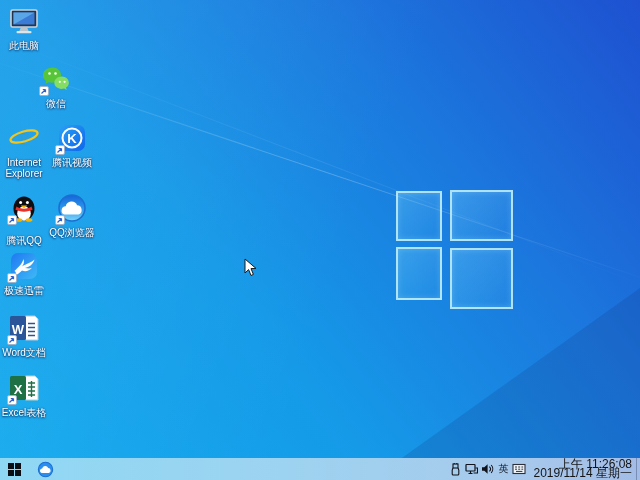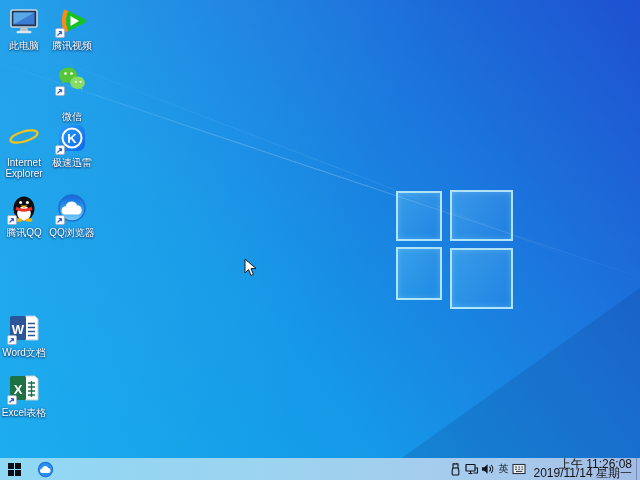--- a/index.html
+++ b/index.html
@@ -65,39 +65,23 @@
         <rect x="3" y="5" width="26" height="17" rx="1.5" fill="#22354e" stroke="#c9d4dd" stroke-width="1.6"></rect>
         <rect x="5.5" y="7.5" width="21" height="12" fill="#3a7bd5"></rect>
         <path d="M5.5 7.5 L26.5 7.5 L5.5 19.5 Z" fill="#5aa7e8"></path>
         <path d="M13 22 h6 l1.6 4 h-9.2 z" fill="#b9c4cc"></path>
         <rect x="8.5" y="26" width="15" height="2.2" rx="1" fill="#dde4ea"></rect>
       </svg>
     </div>
     <div class="icon-label">此电脑</div>
   </div>
 
-  <div class="icon-cell" style="left:48px;top:5px;">
-    <div class="icon-art">
-      <svg width="32" height="32" viewBox="0 0 32 32">
-        <path d="M9 4.5 C5 6.5 5 25.5 9 27.5 L13 25.6 C9.5 22.5 9.5 9.5 13 6.4 Z" fill="#ff8a12"></path>
-        <path d="M12.5 6 C9.5 9.5 9.5 22.5 12.5 26 L27.5 18.6 C31 17 31 15 27.5 13.4 Z" fill="#18c222"></path>
-        <path d="M14.5 11 L23 16 L14.5 21 Z" fill="#ffffff"></path>
-        <path d="M17 24.2 C19.5 26.3 23.5 25.6 25.3 23.3 L20.5 21.4 Z" fill="#1a9bf0"></path>
-      </svg>
-      <span class="shortcut-badge">
-          <svg width="8" height="8" viewBox="0 0 8 8">
-            <path d="M1.5 6.5 L5.5 2.5 M5.5 2.5 H2.8 M5.5 2.5 V5.2" stroke="#2f62c8" stroke-width="1.2" fill="none"></path>
-          </svg>
-        </span>
-    </div>
-    <div class="icon-label">腾讯视频</div>
-  </div>
-
-
-  <div class="icon-cell" style="left:48px;top:63px;gap:13px;">
+
+
+  <div class="icon-cell" style="left:32px;top:63px;">
     <div class="icon-art">
       <svg width="32" height="32" viewBox="0 0 32 32">
         <path d="M12.5 4.5 C6.7 4.5 3 8.2 3 12.3 c0 2.4 1.3 4.4 3.3 5.8 l-.8 2.7 3-1.6 c1 .3 2 .5 3.2 .5 5.8 0 9.3-3.7 9.3-7.7 0-4.1-3.7-7.5-8.5-7.5 Z" fill="#57c538"></path>
         <circle cx="9.5" cy="10.5" r="1.3" fill="#fff"></circle>
           <circle cx="15.5" cy="10.5" r="1.3" fill="#fff"></circle>
         <path d="M22 13.5 c-4.5 0-7.7 3-7.7 6.3 0 3.3 3.2 6.1 7.2 6.1 .9 0 1.8-.1 2.6-.4 l2.6 1.4 -.7-2.3 c1.7-1.1 2.9-2.9 2.9-4.9 0-3.3-3.2-6.2-6.9-6.2 Z" fill="#85dd61"></path>
         <circle cx="19.8" cy="18.8" r="1.1" fill="#fff"></circle>
           <circle cx="24.6" cy="18.8" r="1.1" fill="#fff"></circle>
       </svg>
       <span class="shortcut-badge">
@@ -131,24 +115,24 @@
         <rect x="3" y="3" width="26" height="26" rx="7" fill="url(#kg)"></rect>
         <circle cx="16" cy="16" r="9.5" fill="none" stroke="#fff" stroke-width="2"></circle>
         <text x="16" y="21" font-size="13" font-weight="bold" fill="#fff" text-anchor="middle" font-family="Liberation Sans,sans-serif">K</text>
       </svg>
       <span class="shortcut-badge">
           <svg width="8" height="8" viewBox="0 0 8 8">
             <path d="M1.5 6.5 L5.5 2.5 M5.5 2.5 H2.8 M5.5 2.5 V5.2" stroke="#2f62c8" stroke-width="1.2" fill="none"></path>
           </svg>
         </span>
     </div>
-    <div class="icon-label">极速迅雷</div>
-  </div>
-
-  <div class="icon-cell" style="left:0px;top:192px;">
+    <div class="icon-label">腾讯视频</div>
+  </div>
+
+  <div class="icon-cell" style="left:0px;top:192px;gap:8px;">
     <div class="icon-art">
       <svg width="32" height="32" viewBox="0 0 32 32">
         <ellipse cx="16" cy="16.5" rx="10.5" ry="12" fill="#0e0e10"></ellipse>
         <ellipse cx="16" cy="21.5" rx="6.8" ry="7.2" fill="#ffffff"></ellipse>
         <circle cx="12.6" cy="10.6" r="1.5" fill="#fff"></circle>
           <circle cx="19.4" cy="10.6" r="1.5" fill="#fff"></circle>
         <path d="M12.8 13.6 h6.4 l-3.2 2.6 z" fill="#f7b500"></path>
         <path d="M8.6 14.6 C12 17.4 20 17.4 23.4 14.6 L24.6 17.6 C20.4 20.4 11.6 20.4 7.4 17.6 Z" fill="#e8332a"></path>
         <ellipse cx="11" cy="28" rx="3.4" ry="1.8" fill="#f7b500"></ellipse>
         <ellipse cx="21" cy="28" rx="3.4" ry="1.8" fill="#f7b500"></ellipse>
@@ -178,20 +162,40 @@
       </svg>
       <span class="shortcut-badge">
           <svg width="8" height="8" viewBox="0 0 8 8">
             <path d="M1.5 6.5 L5.5 2.5 M5.5 2.5 H2.8 M5.5 2.5 V5.2" stroke="#2f62c8" stroke-width="1.2" fill="none"></path>
           </svg>
         </span>
     </div>
     <div class="icon-label">QQ浏览器</div>
   </div>
 
+  <div class="icon-cell" style="left:0px;top:250px;">
+    <div class="icon-art">
+      <svg width="32" height="32" viewBox="0 0 32 32">
+        <defs>
+            <linearGradient id="xl" x1="0" y1="0" x2="1" y2="1">
+              <stop offset="0" stop-color="#1f79f2"></stop>
+              <stop offset="1" stop-color="#3fb9f6"></stop>
+            </linearGradient>
+          </defs>
+        <rect x="3" y="3" width="26" height="26" rx="7" fill="url(#xl)"></rect>
+        <path d="M6.5 21 C11 16.5 13.5 15 15.5 9 C16.5 12.5 15.8 14.5 13.8 16.5 C18.5 13.5 22.5 13.3 26.5 9.5 C24.8 15 21 17 17 18 C19.5 18.3 21.5 18.8 24 17.8 C21 21.5 17 21.6 14 20.6 C12 23 9.5 24.3 6.5 26 C8.3 23.3 8.3 22 6.5 21 Z" fill="#ffffff"></path>
+      </svg>
+      <span class="shortcut-badge">
+          <svg width="8" height="8" viewBox="0 0 8 8">
+            <path d="M1.5 6.5 L5.5 2.5 M5.5 2.5 H2.8 M5.5 2.5 V5.2" stroke="#2f62c8" stroke-width="1.2" fill="none"></path>
+          </svg>
+        </span>
+    </div>
+    <div class="icon-label">极速迅雷</div>
+  </div>
 
   <div class="icon-cell" style="left:0px;top:312px;">
     <div class="icon-art">
       <svg width="32" height="32" viewBox="0 0 32 32">
         <path d="M17.5 4 h9.5 l3 3 v21 h-12.5 z" fill="#ffffff" stroke="#b9c8dd" stroke-width="1"></path>
         <path d="M20 11.5 h7 M20 15.5 h7 M20 19.5 h7 M20 23.5 h7" stroke="#2a5699" stroke-width="1.6"></path>
         <rect x="2" y="4" width="16" height="24" rx="1.5" fill="#2a5699"></rect>
         <text x="10" y="21.5" font-size="13" font-weight="bold" fill="#fff" text-anchor="middle" font-family="Liberation Sans,sans-serif">W</text>
       </svg>
       <span class="shortcut-badge">

